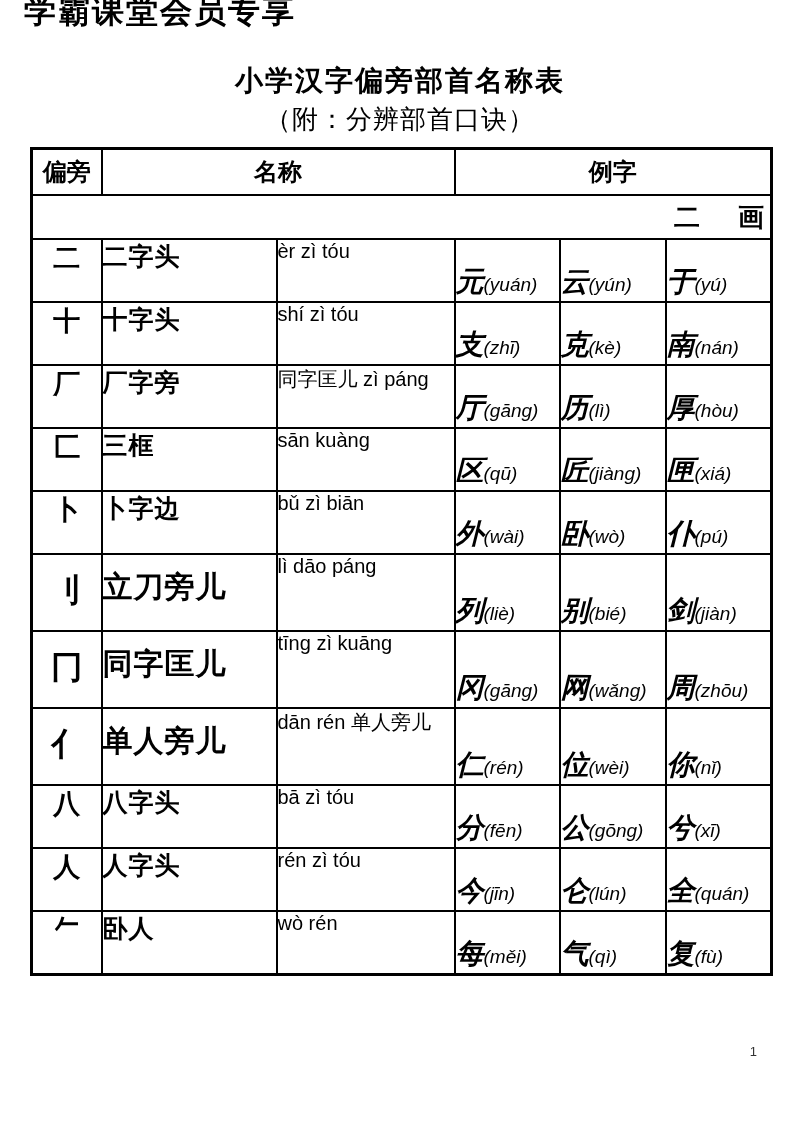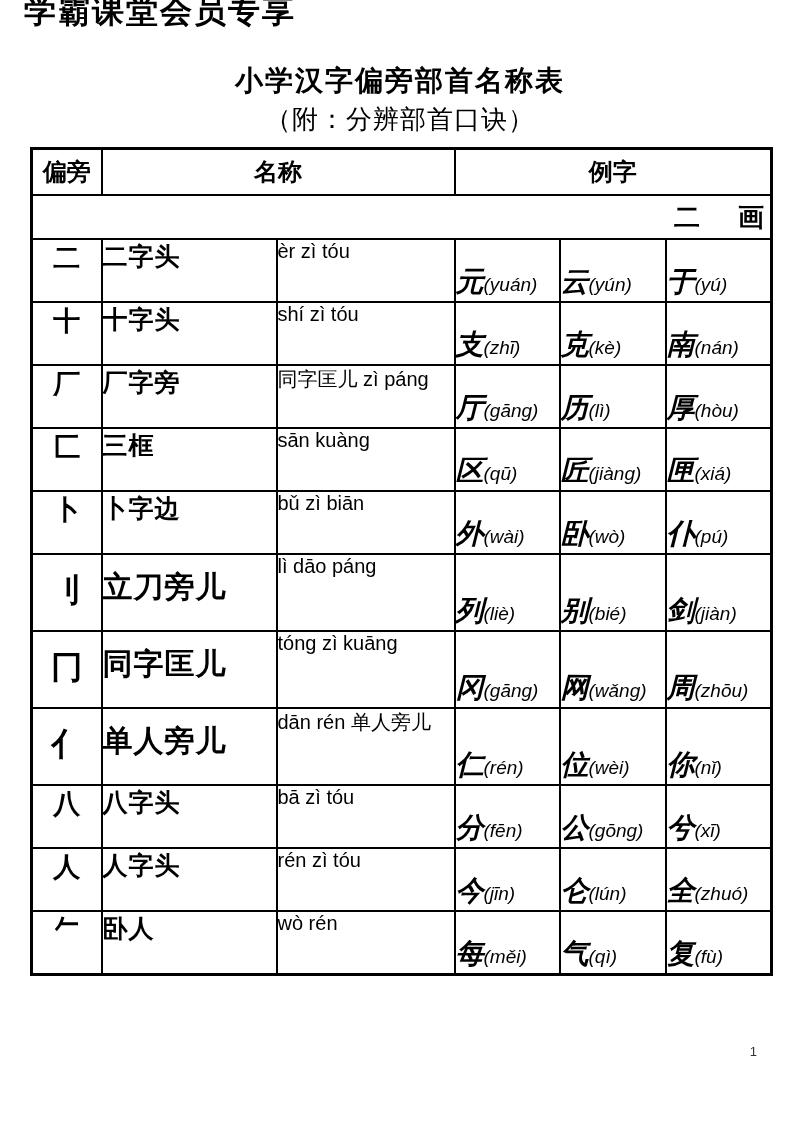--- a/index.html
+++ b/index.html
@@ -200,21 +200,21 @@
           <td class="radical">刂</td>
           <td class="cname">立刀旁儿</td>
           <td class="pinyin">lì dāo páng</td>
           <td class="example"><span class="hz">列</span><span class="py">(liè)</span></td>
           <td class="example"><span class="hz">别</span><span class="py">(bié)</span></td>
           <td class="example"><span class="hz">剑</span><span class="py">(jiàn)</span></td>
         </tr>
         <tr class="body-row lg">
           <td class="radical">冂</td>
           <td class="cname">同字匡儿</td>
-          <td class="pinyin">tóng zì kuāng</td>
+          <td class="pinyin">tīng zì kuāng</td>
           <td class="example"><span class="hz">冈</span><span class="py">(gāng)</span></td>
           <td class="example"><span class="hz">网</span><span class="py">(wǎng)</span></td>
           <td class="example"><span class="hz">周</span><span class="py">(zhōu)</span></td>
         </tr>
         <tr class="body-row lg">
           <td class="radical">亻</td>
           <td class="cname">单人旁儿</td>
           <td class="pinyin">dān rén 单人旁儿</td>
           <td class="example"><span class="hz">仁</span><span class="py">(rén)</span></td>
           <td class="example"><span class="hz">位</span><span class="py">(wèi)</span></td>
@@ -227,21 +227,21 @@
           <td class="example"><span class="hz">分</span><span class="py">(fēn)</span></td>
           <td class="example"><span class="hz">公</span><span class="py">(gōng)</span></td>
           <td class="example"><span class="hz">兮</span><span class="py">(xī)</span></td>
         </tr>
         <tr class="body-row">
           <td class="radical">人</td>
           <td class="cname">人字头</td>
           <td class="pinyin">rén zì tóu</td>
           <td class="example"><span class="hz">今</span><span class="py">(jīn)</span></td>
           <td class="example"><span class="hz">仑</span><span class="py">(lún)</span></td>
-          <td class="example"><span class="hz">全</span><span class="py">(zhuó)</span></td>
+          <td class="example"><span class="hz">全</span><span class="py">(quán)</span></td>
         </tr>
         <tr class="body-row">
           <td class="radical">𠂉</td>
           <td class="cname">卧人</td>
           <td class="pinyin">wò rén</td>
           <td class="example"><span class="hz">每</span><span class="py">(měi)</span></td>
           <td class="example"><span class="hz">气</span><span class="py">(qì)</span></td>
           <td class="example"><span class="hz">复</span><span class="py">(fù)</span></td>
         </tr>
       </tbody>

